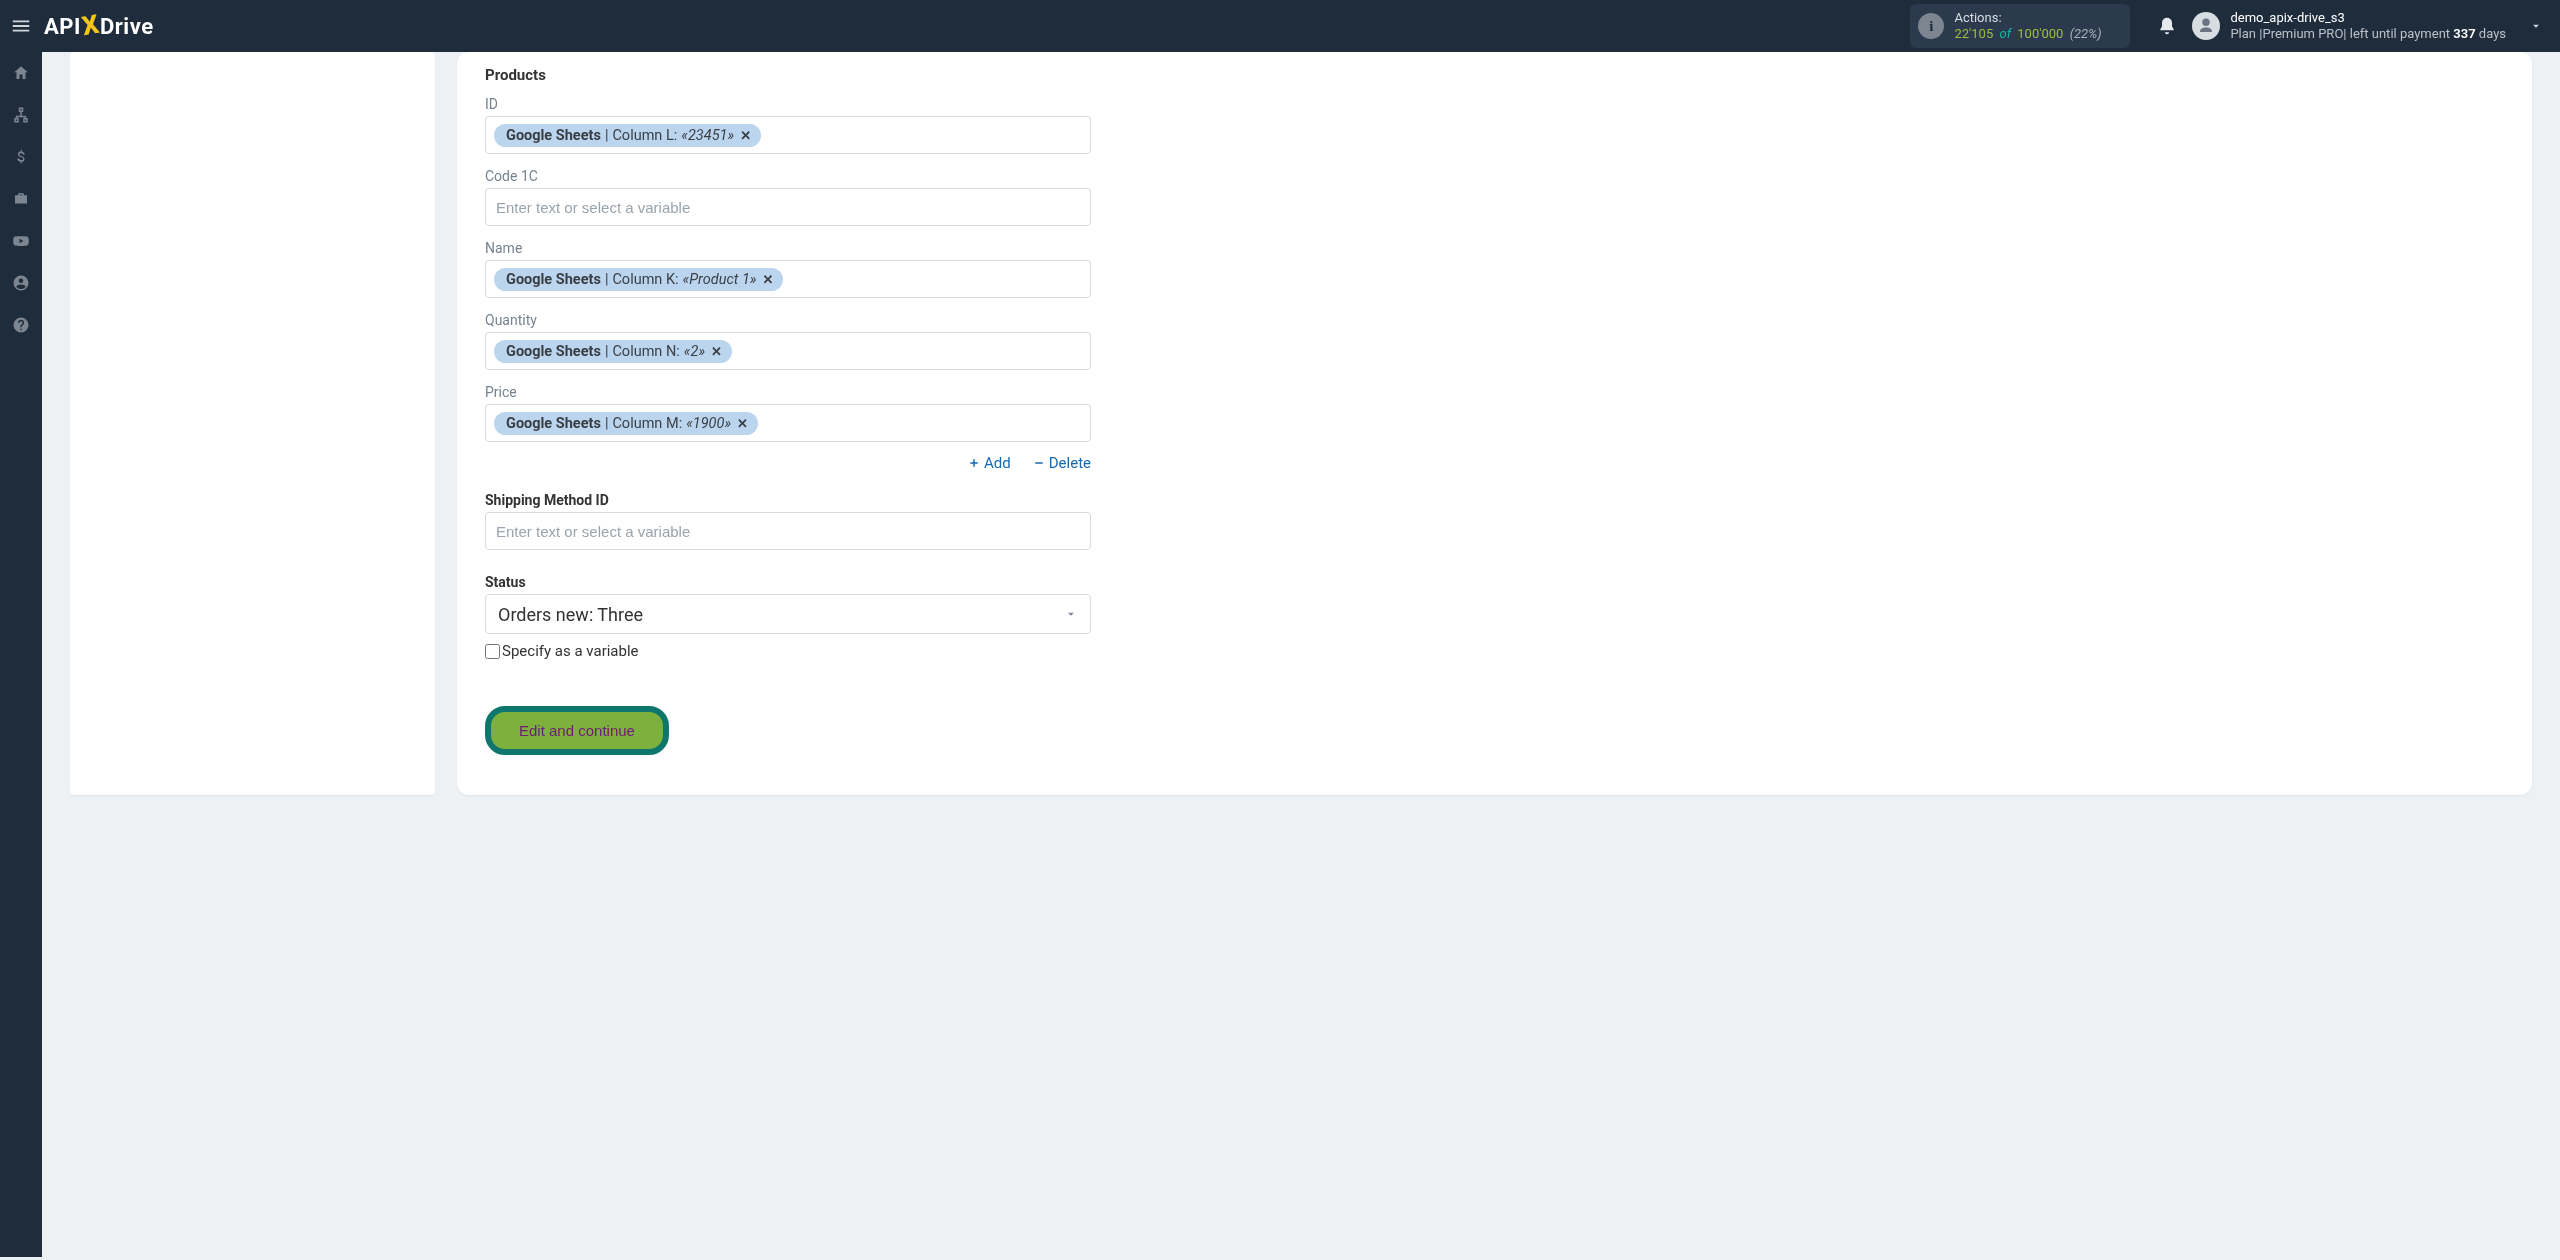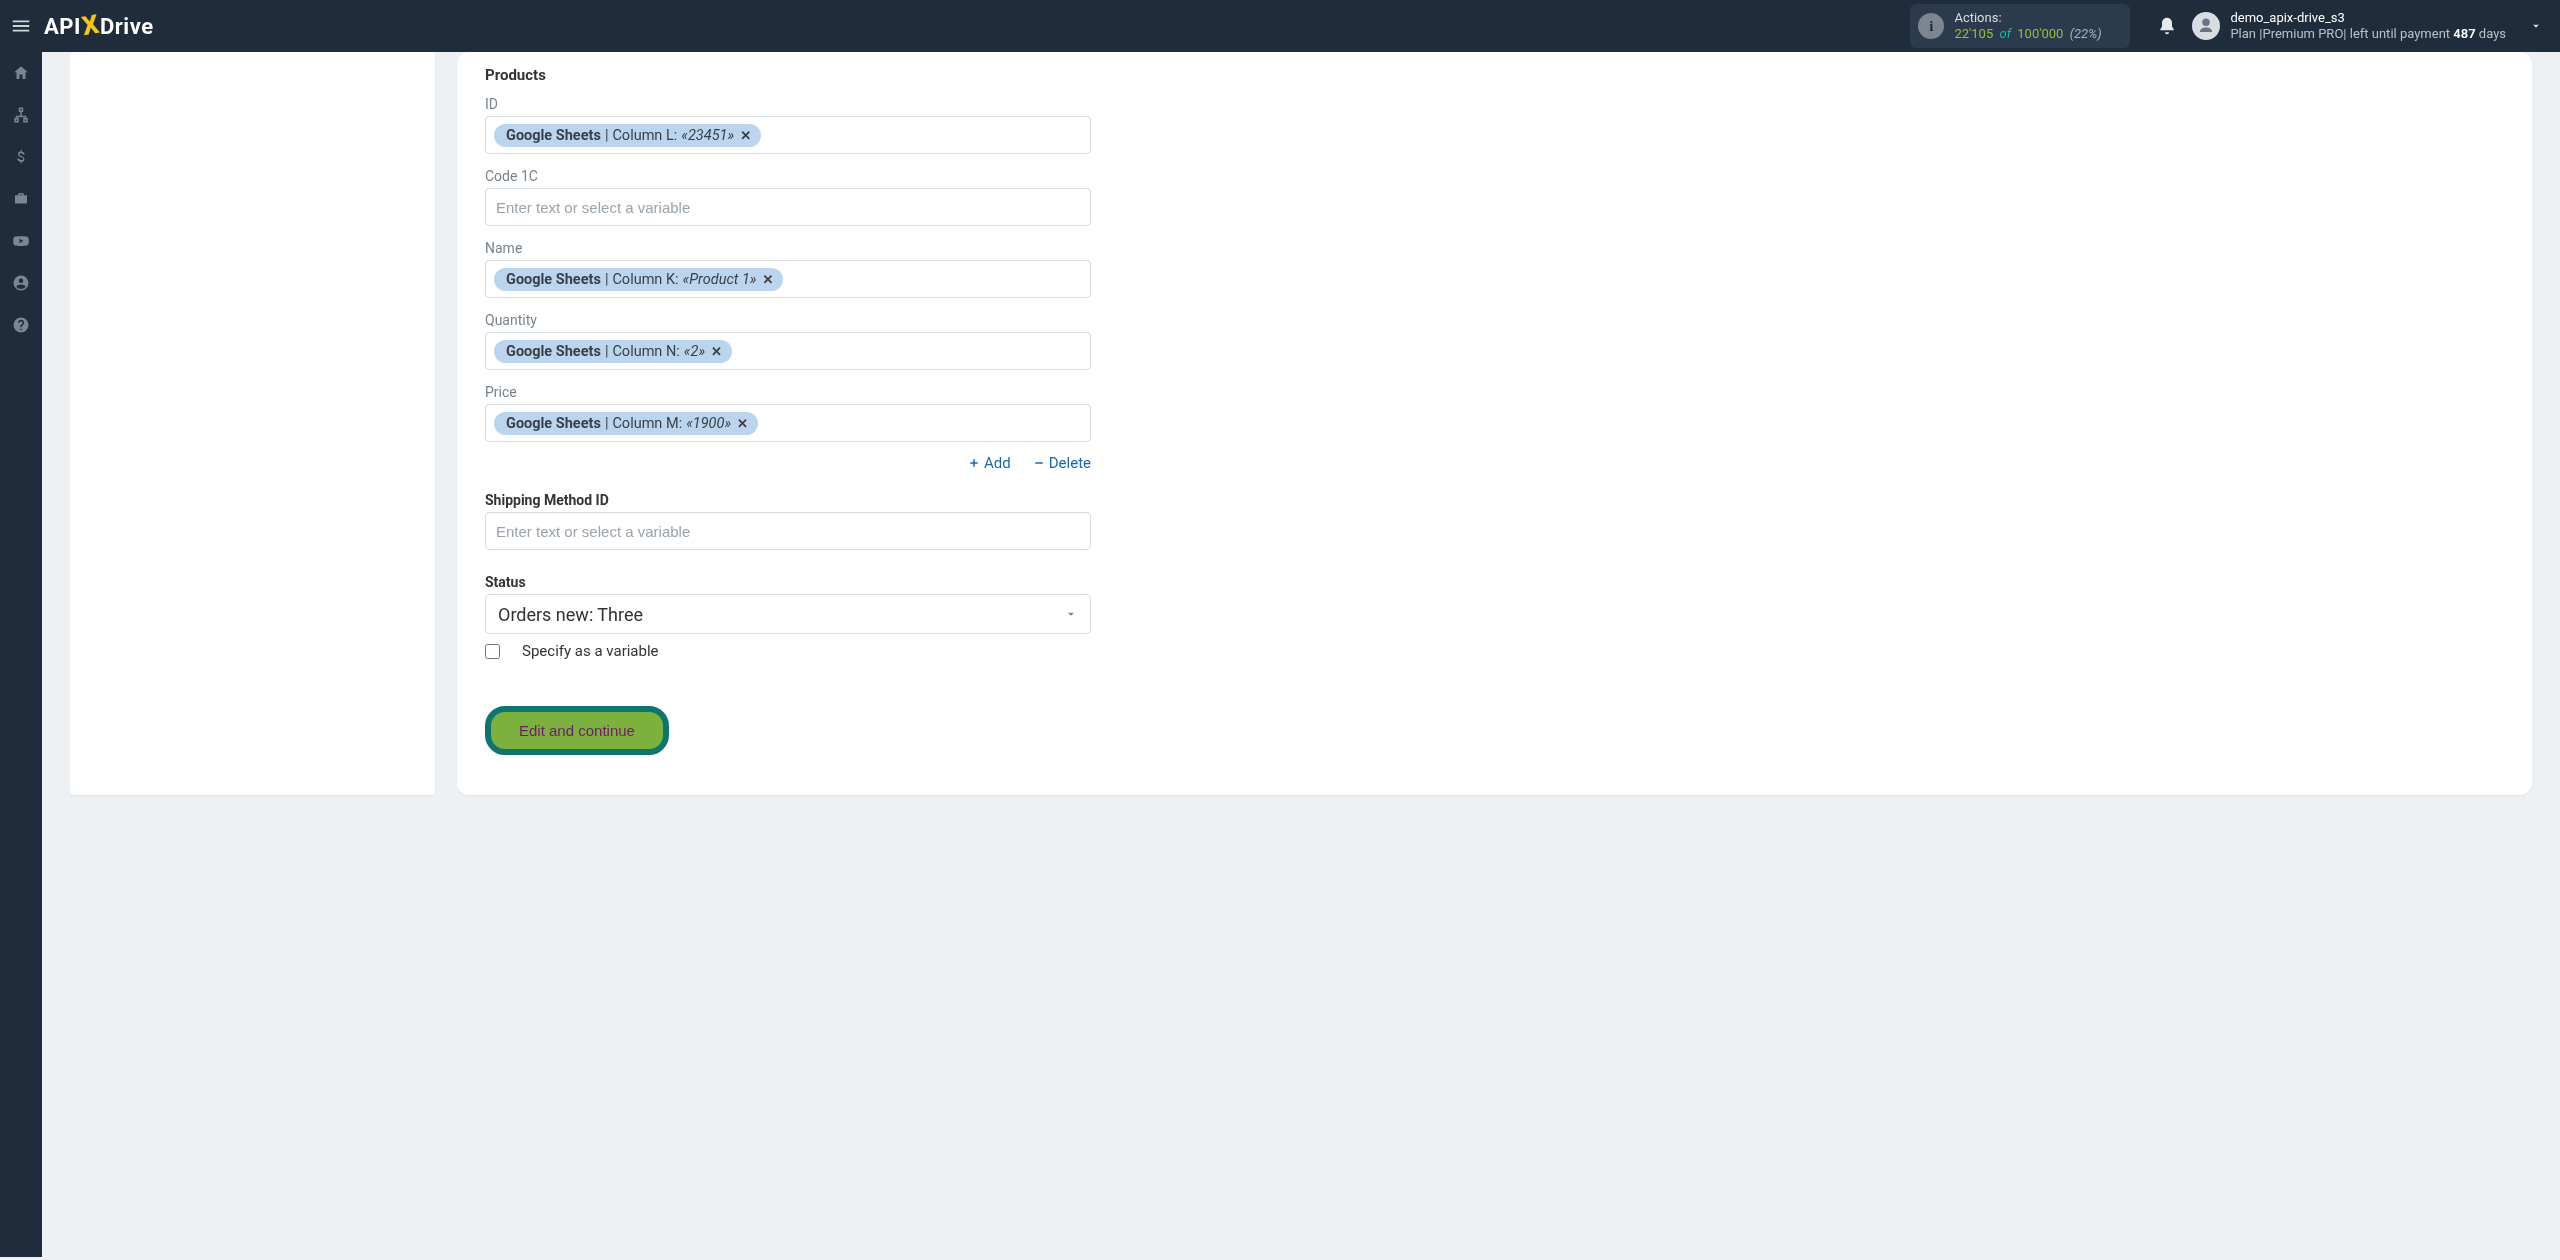--- a/index.html
+++ b/index.html
@@ -176,21 +176,21 @@
     height:40px;
     padding:0 12px;
     display:flex; align-items:center; justify-content:space-between;
     max-width:606px;
     cursor:pointer;
   }
   .select-wrap .sel-text { color:#333; font-size:18px; }
   .select-wrap svg { width:14px; height:14px; fill:#78838f; }
 
   .checkbox-row {
-    display:flex; align-items:center; gap:22px;
+    display:flex; align-items:center; gap:2px;
     font-size:15px; color:#333; margin-top:8px;
   }
   .checkbox-row input[type=checkbox] {
     width:15px; height:15px; accent-color:#1668b3;
   }
 
   .primary-btn {
     margin-top:32px;
     background:#7bb13c;
     border:6px solid #0f766e;
@@ -243,21 +243,21 @@
 
   <div class="user-block">
     <div class="user-avatar">
       <svg viewBox="0 0 24 24">
           <path d="M12 12a5 5 0 1 0-5-5 5 5 0 0 0 5 5zm0 2c-4 0-8 2-8 5v1h16v-1c0-3-4-5-8-5z"></path>
         </svg>
     </div>
     <div class="user-lines">
       <div class="user-name">demo_apix-drive_s3</div>
       <div class="user-plan">
-        <span>Plan |</span><span>Premium PRO</span><span>| left until payment </span><span class="days">487</span><span> days</span>
+        <span>Plan |</span><span>Premium PRO</span><span>| left until payment </span><span class="days">337</span><span> days</span>
       </div>
     </div>
     <div class="chev">
       <svg viewBox="0 0 24 24">
           <path d="M7 10l5 5 5-5z"></path>
         </svg>
     </div>
   </div>
 </div>
 

